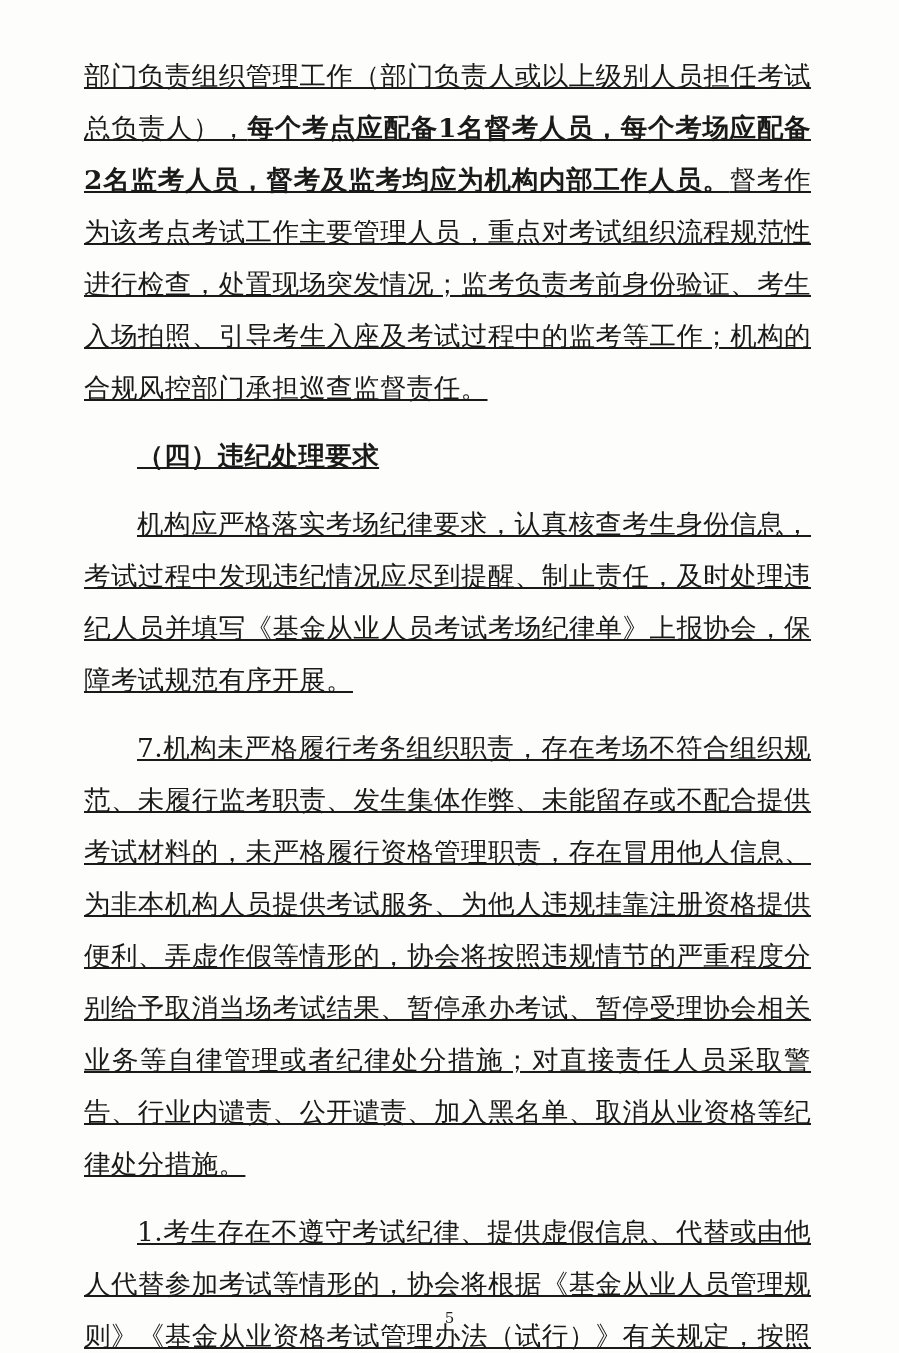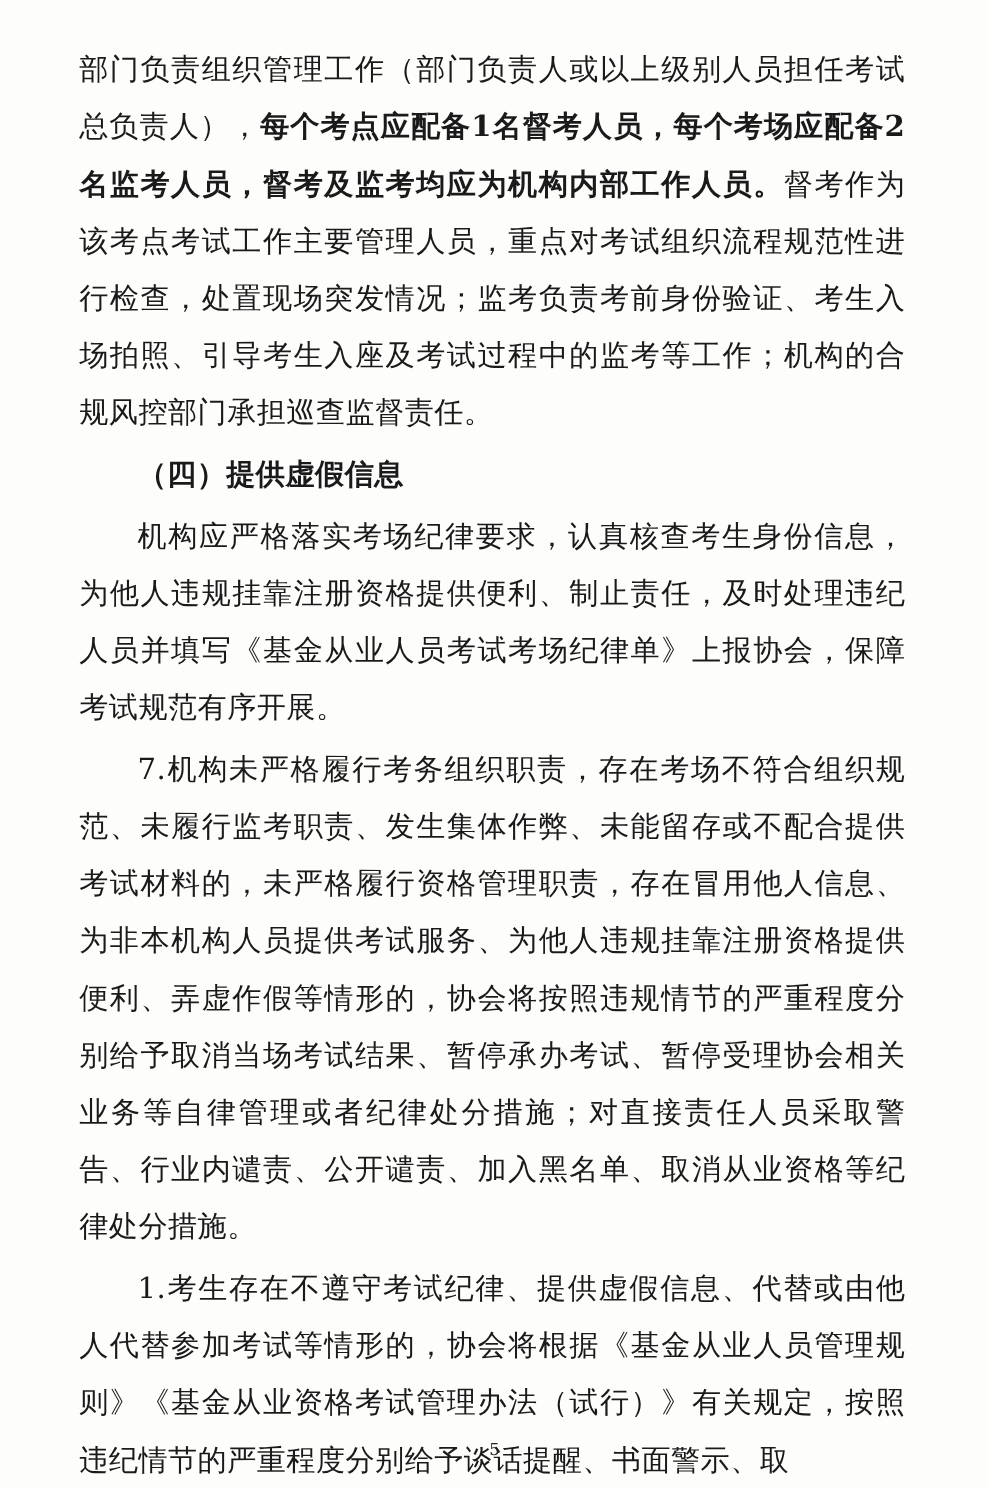--- a/index.html
+++ b/index.html
@@ -24,21 +24,22 @@
     background: #fdfdfc;
   }
   .doc-body {
     font-size: 26.5px;
     line-height: 52px;
     letter-spacing: 0.4px;
     text-align: justify;
     text-justify: inter-ideograph;
   }
   p {
-    margin: 4px;
+    margin: 16px;
+    text-decoration: underline;
   }
   .indent {
     text-indent: 2em;
   }
   .heading {
     font-weight: 700;
     text-indent: 2em;
   }
   .mixed .b {
     font-weight: 700;
@@ -55,23 +56,23 @@
   }
 </style>
 </head>
 <body>
 
 <div class="page">
   <div class="doc-body">
 
     <p class="mixed"><span class="seg">部门负责组织管理工作（部门负责人或以上级别人员担任考试总负责人），</span><span class="b">每个考点应配备1名督考人员，每个考场应配备2名监考人员，督考及监考均应为机构内部工作人员。</span><span class="seg">督考作为该考点考试工作主要管理人员，重点对考试组织流程规范性进行检查，处置现场突发情况；监考负责考前身份验证、考生入场拍照、引导考生入座及考试过程中的监考等工作；机构的合规风控部门承担巡查监督责任。</span></p>
 
-    <p class="heading">（四）提供虚假信息</p>
+    <p class="heading">（四）违纪处理要求</p>
 
-    <p class="indent">机构应严格落实考场纪律要求，认真核查考生身份信息，为他人违规挂靠注册资格提供便利、制止责任，及时处理违纪人员并填写《基金从业人员考试考场纪律单》上报协会，保障考试规范有序开展。</p>
+    <p class="indent">机构应严格落实考场纪律要求，认真核查考生身份信息，考试过程中发现违纪情况应尽到提醒、制止责任，及时处理违纪人员并填写《基金从业人员考试考场纪律单》上报协会，保障考试规范有序开展。</p>
 
     <p class="indent">7.机构未严格履行考务组织职责，存在考场不符合组织规范、未履行监考职责、发生集体作弊、未能留存或不配合提供考试材料的，未严格履行资格管理职责，存在冒用他人信息、为非本机构人员提供考试服务、为他人违规挂靠注册资格提供便利、弄虚作假等情形的，协会将按照违规情节的严重程度分别给予取消当场考试结果、暂停承办考试、暂停受理协会相关业务等自律管理或者纪律处分措施；对直接责任人员采取警告、行业内谴责、公开谴责、加入黑名单、取消从业资格等纪律处分措施。</p>
 
     <p class="indent">1.考生存在不遵守考试纪律、提供虚假信息、代替或由他人代替参加考试等情形的，协会将根据《基金从业人员管理规则》《基金从业资格考试管理办法（试行）》有关规定，按照违纪情节的严重程度分别给予谈话提醒、书面警示、取</p>
 
   </div>
   <div class="page-number">5</div>
 </div>
 
 </body></html>

